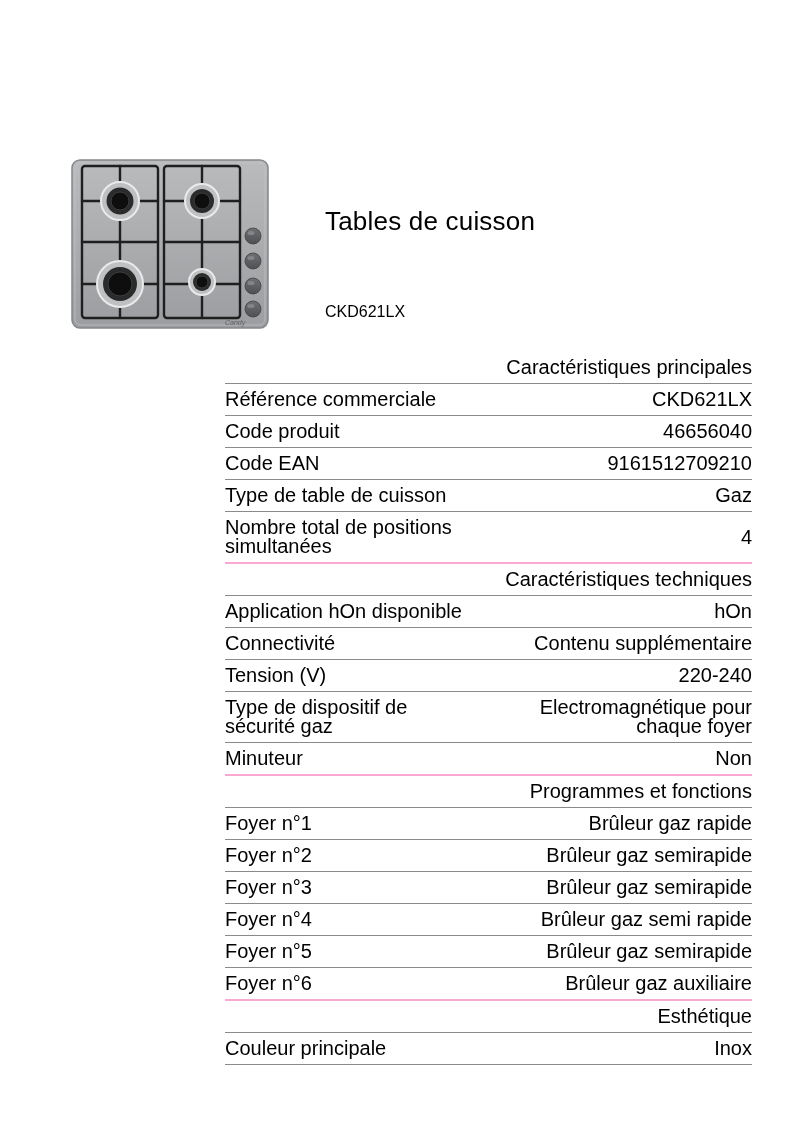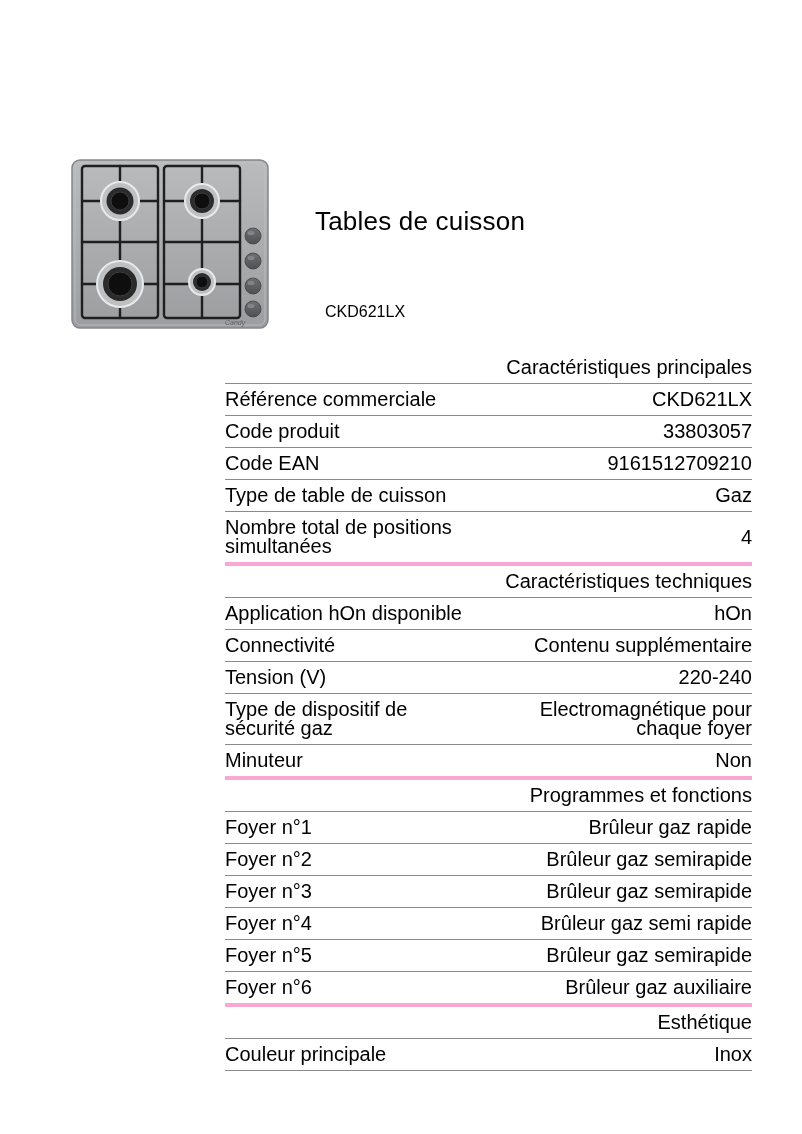--- a/index.html
+++ b/index.html
@@ -11,41 +11,41 @@
     position: relative;
     overflow: hidden;
   }
   .product-image {
     position: absolute;
     left: 70px; top: 154px;
     width: 200px; height: 180px;
   }
   .page-title {
     position: absolute;
-    left: 315px; top: 206px;
+    left: 325px; top: 206px;
     font-size: 26px; font-weight: 400;
     line-height: 30px; margin: 0;
     letter-spacing: 0.2px;
   }
   .product-model {
     position: absolute;
     left: 325px; top: 302px;
     font-size: 16px; line-height: 20px;
   }
   .spec-table {
     position: absolute;
     left: 225px; top: 352px;
     width: 527px;
     font-size: 20px; line-height: 19px;
     border-bottom: 1px solid #8a8a8a;
   }
   .section-header {
     text-align: right;
     padding: 6px 0;
-    border-top: 4px solid #f9a8d4;
+    border-top: 2px solid #f9a8d4;
   }
   .spec-table > .section-header:first-child { border-top: none; }
   .spec-row {
     display: flex;
     justify-content: space-between;
     align-items: center;
     padding: 6px 0;
     border-top: 1px solid #8a8a8a;
   }
   .spec-row .label { width: 255px; text-align: left; }
@@ -127,21 +127,21 @@
 
 <div class="spec-table">
 
   <div class="section-header">Caractéristiques principales</div>
   <div class="spec-row">
     <span class="label">Référence commerciale</span>
     <span class="value">CKD621LX</span>
   </div>
   <div class="spec-row">
     <span class="label">Code produit</span>
-    <span class="value">33803057</span>
+    <span class="value">46656040</span>
   </div>
   <div class="spec-row">
     <span class="label">Code EAN</span>
     <span class="value">9161512709210</span>
   </div>
   <div class="spec-row">
     <span class="label">Type de table de cuisson</span>
     <span class="value">Gaz</span>
   </div>
   <div class="spec-row">

